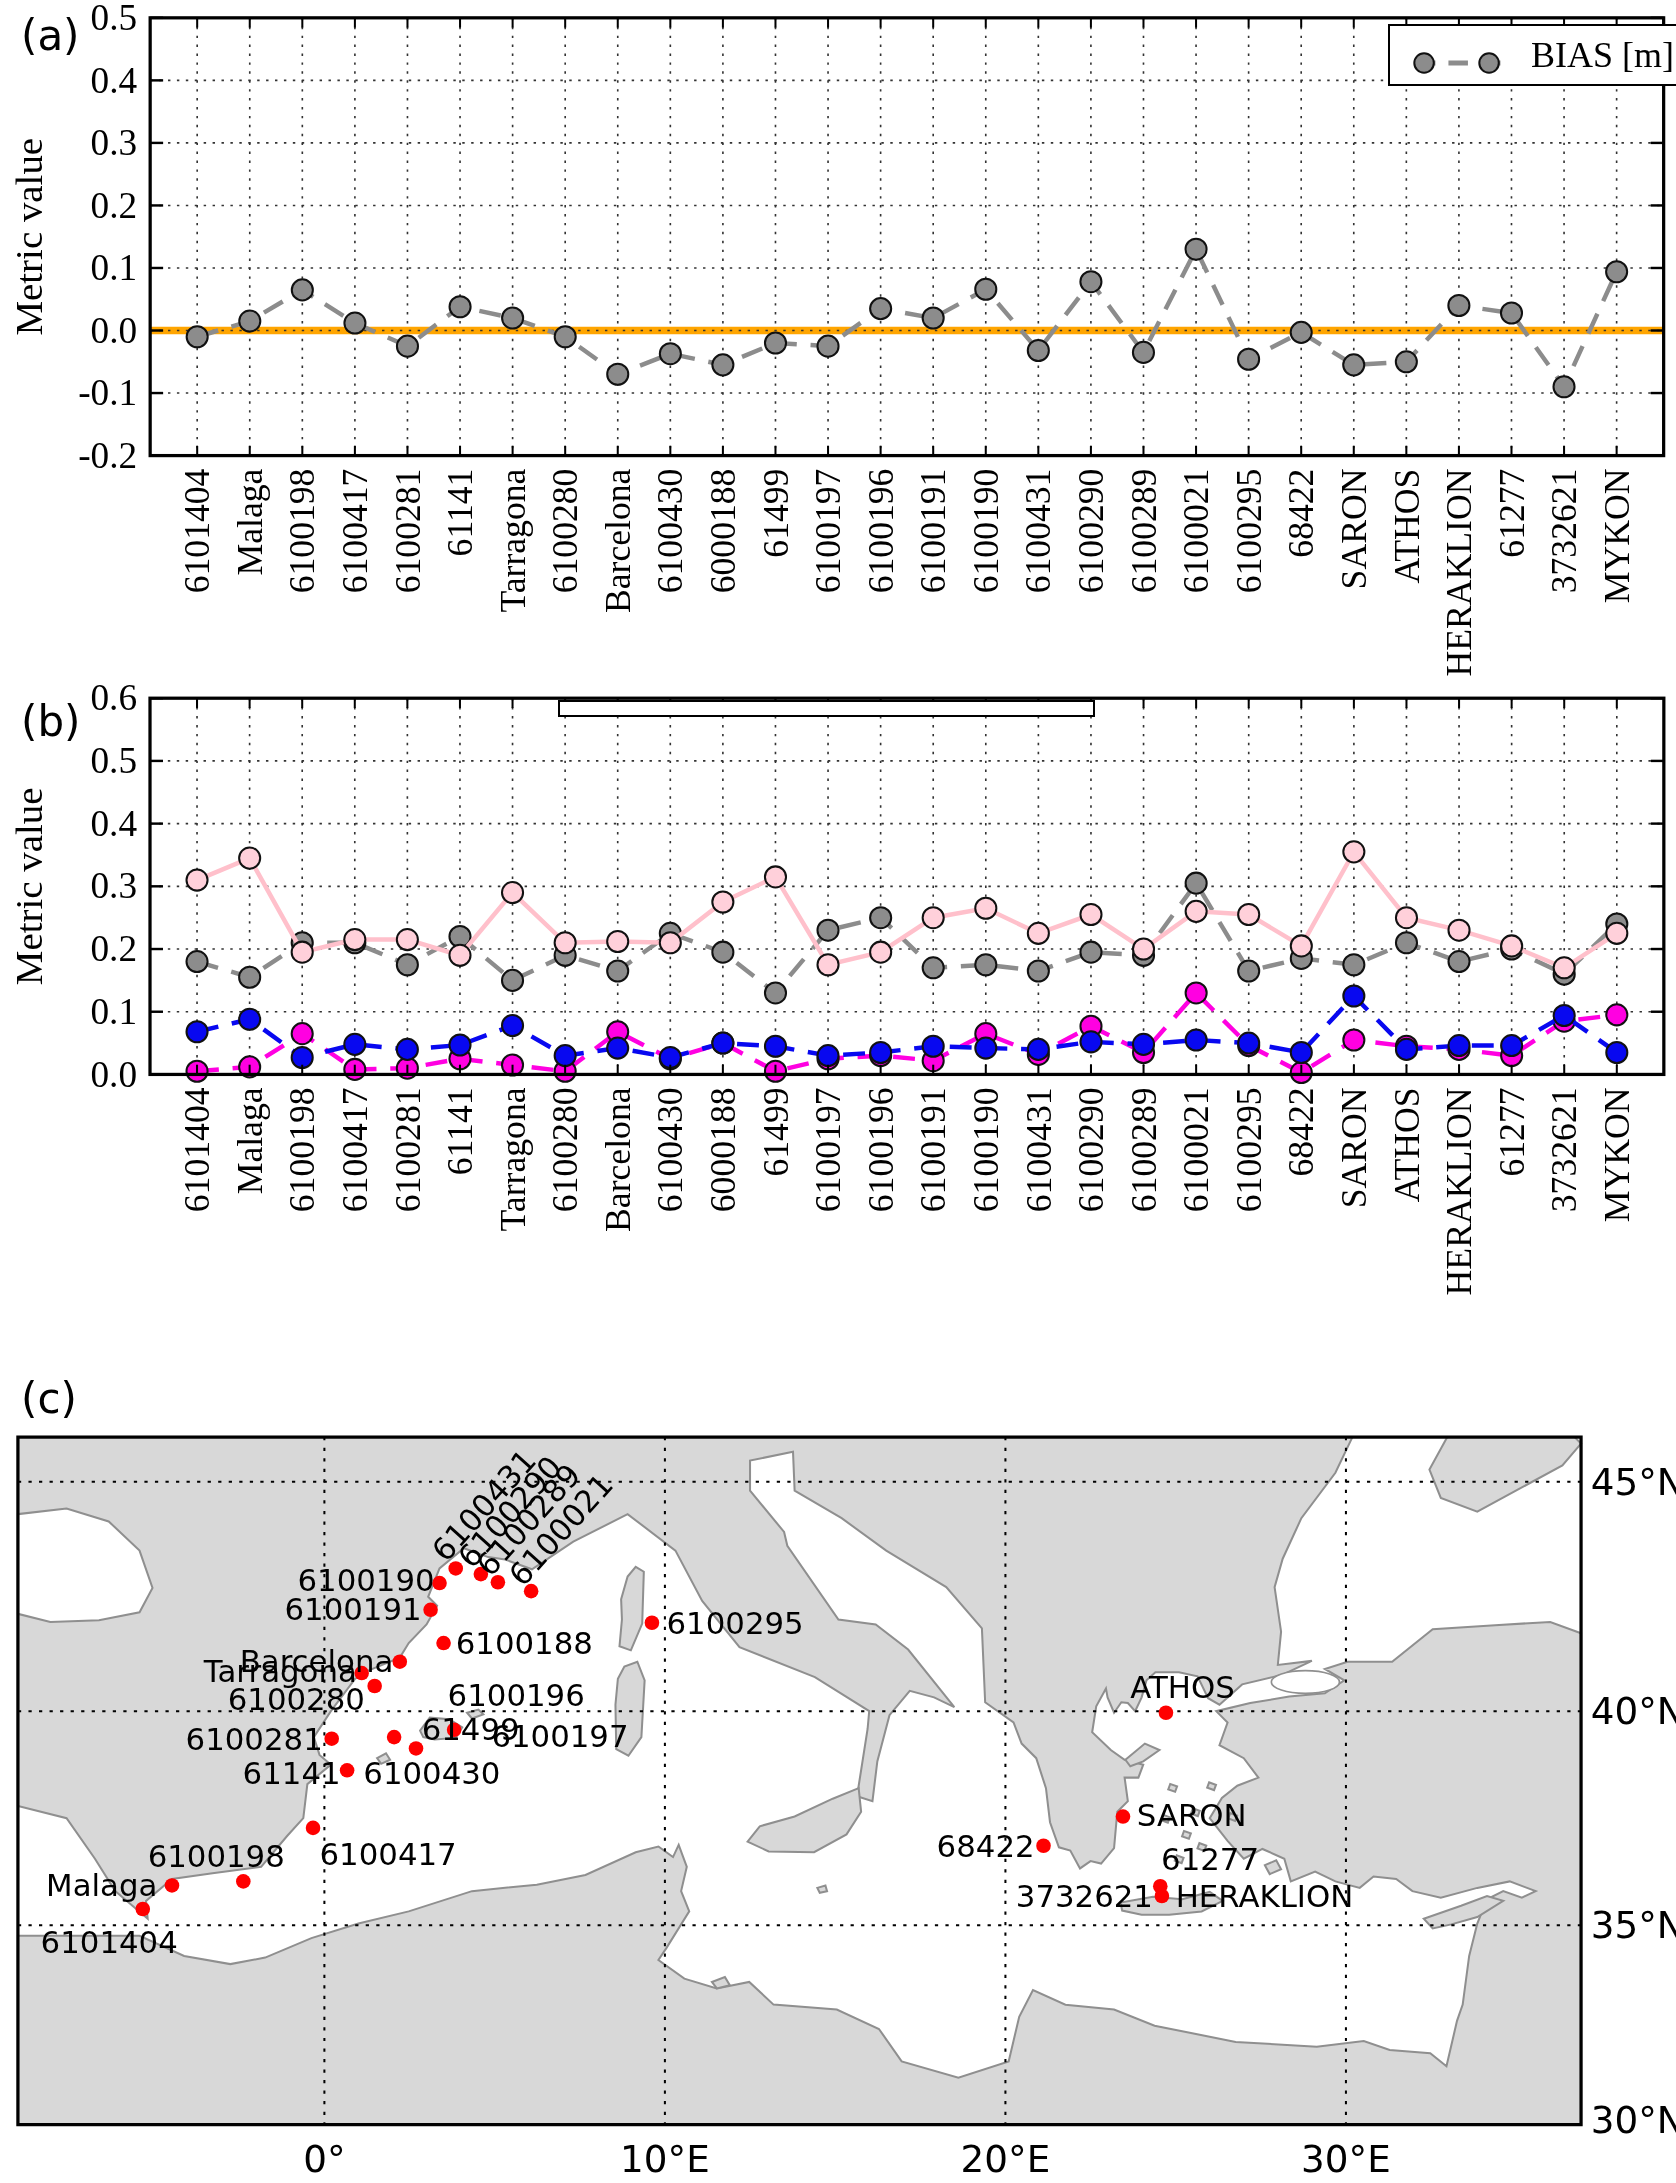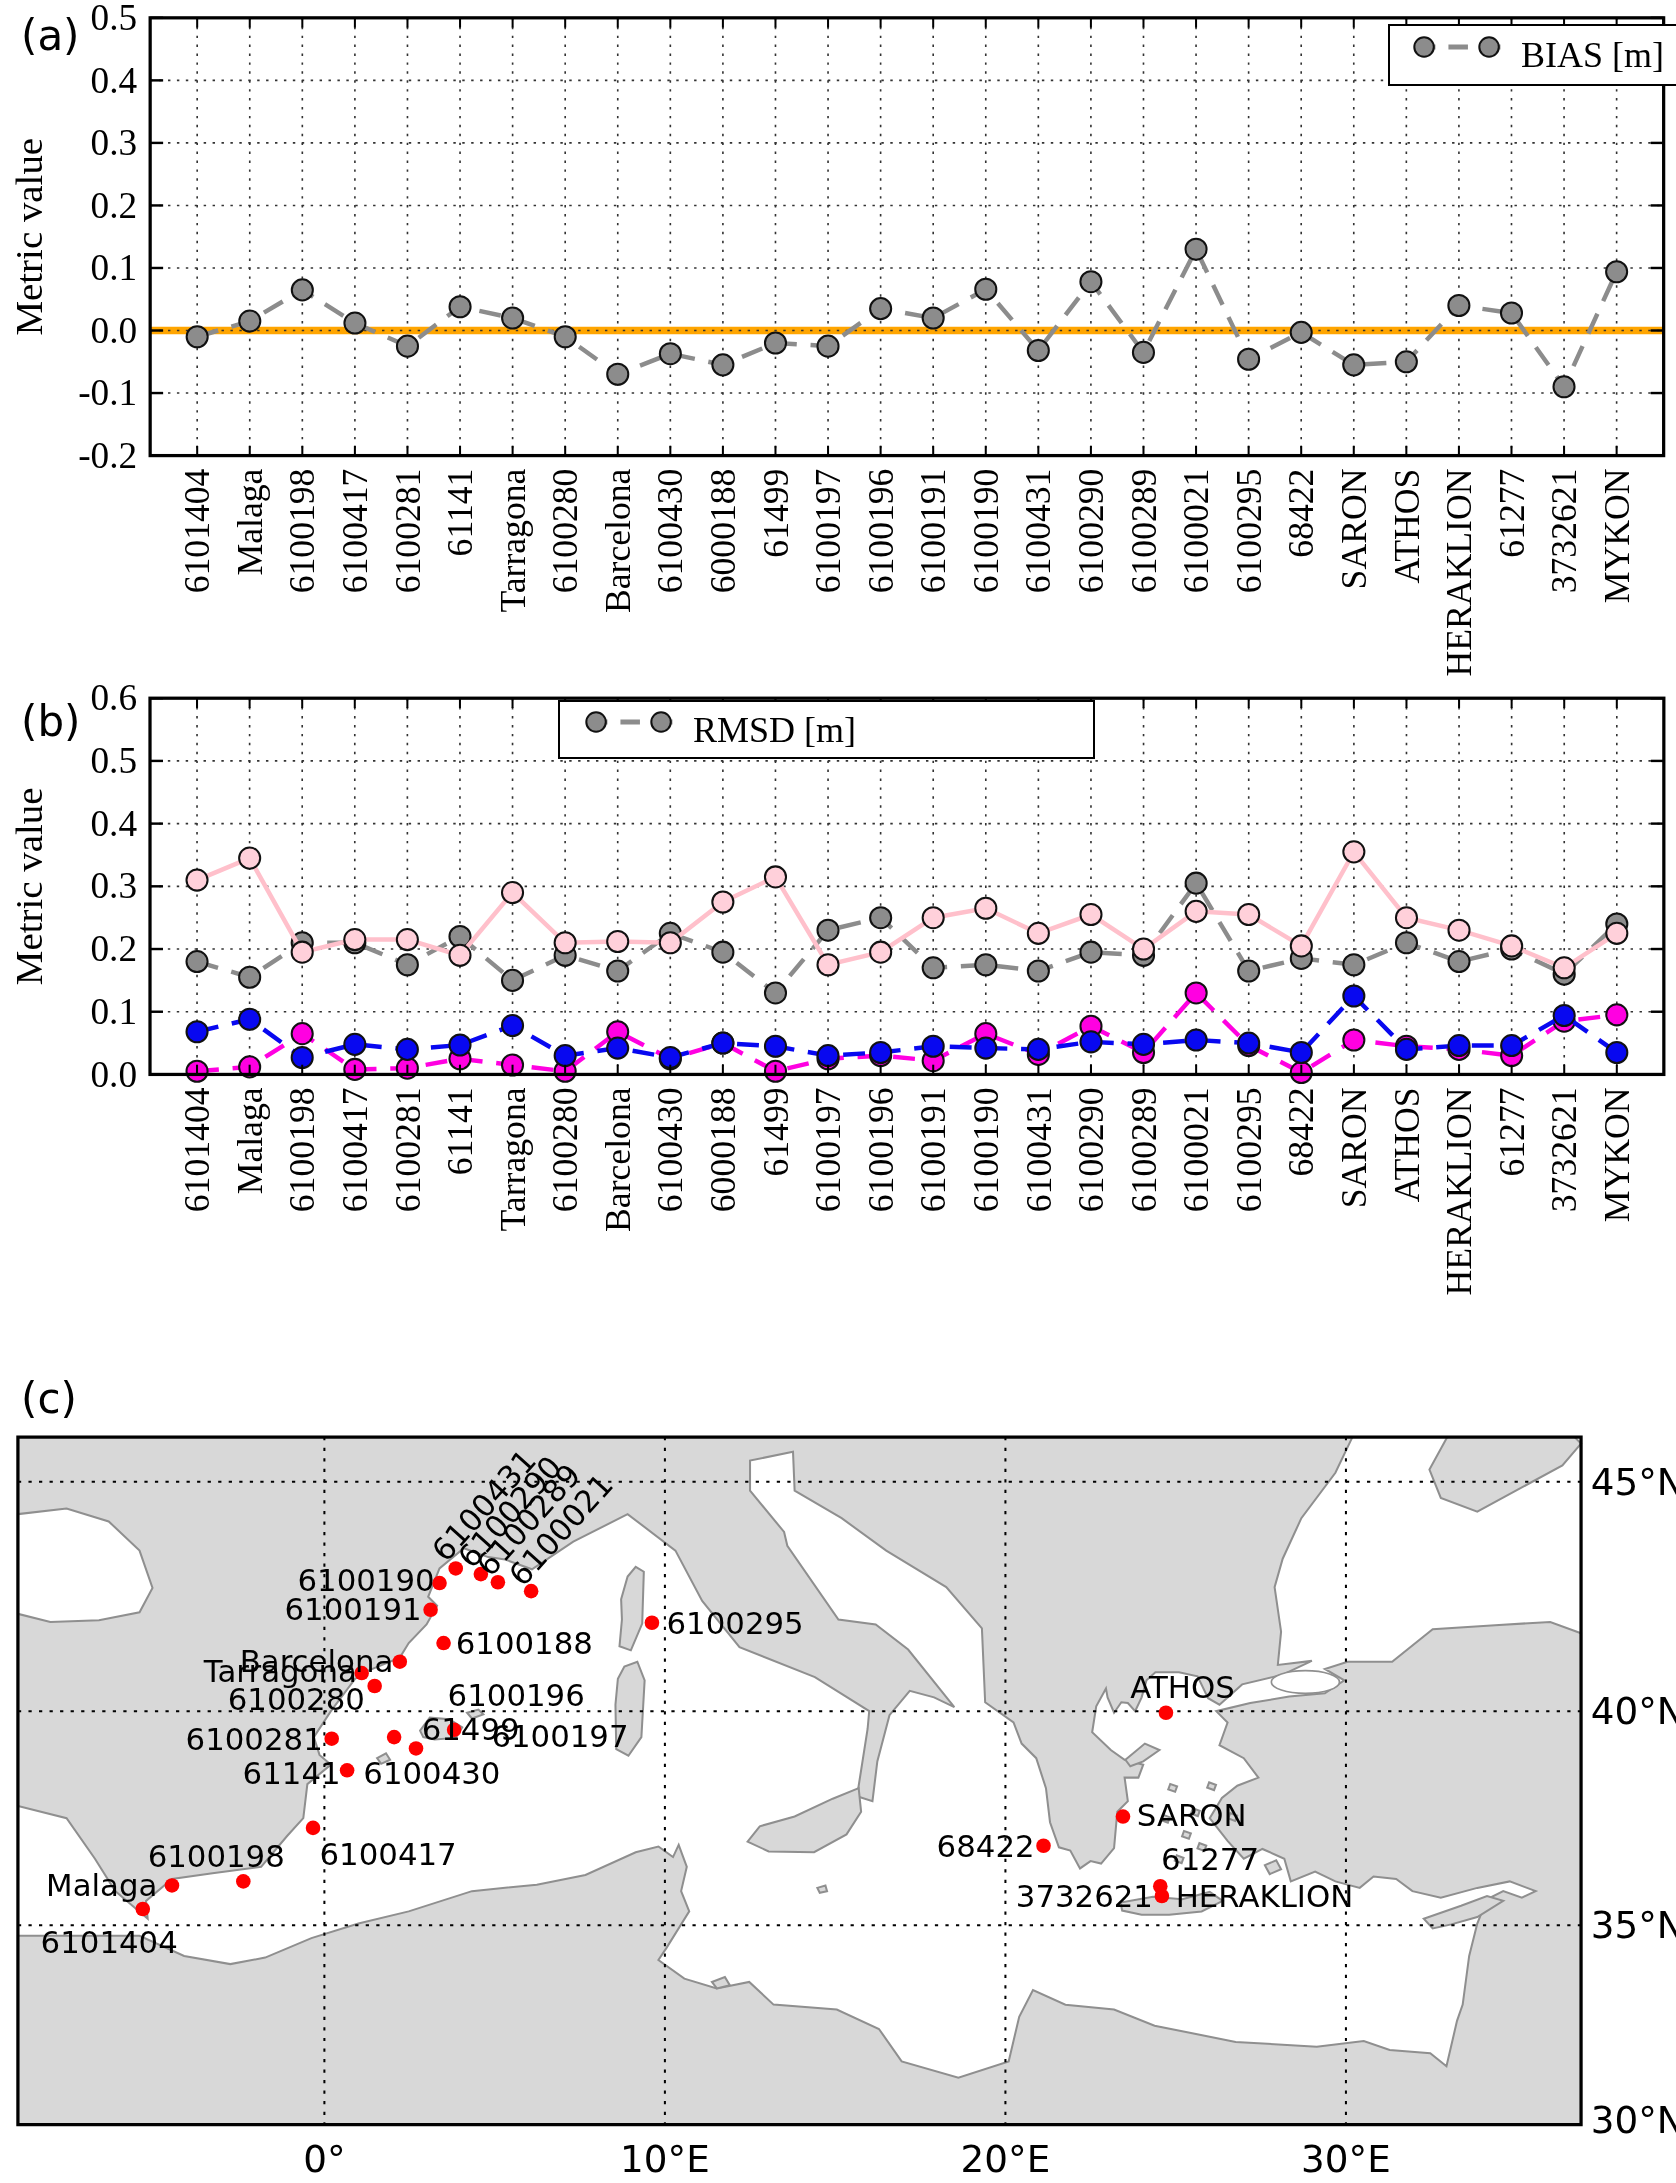--- a/index.html
+++ b/index.html
@@ -1,20 +1,20 @@
 <!DOCTYPE html>
 <html style="font-size:13px"><head>
 <meta charset="utf-8">
 <style>
   html,body{margin:0;padding:0;background:#ffffff;width:1676px;height:2183px;overflow:hidden;}
   body{font-family:"Liberation Serif","DejaVu Serif",serif;position:relative;}
   .panel-letter{position:absolute;font-family:"DejaVu Sans","Liberation Sans",sans-serif;font-size:42px;color:#000;}
   .chart-layer{position:absolute;left:0;}
   .legend{position:absolute;background:#fff;border:2.4px solid #000;box-sizing:border-box;z-index:5;}
-  .legend-item{display:flex;align-items:flex-start;gap:14px;}
+  .legend-item{display:flex;align-items:flex-end;gap:24px;}
   .legend-label{font-size:36px;color:#000;white-space:nowrap;}
   .lg-swatch{flex:0 0 auto;}
 </style>
 </head>
 <body>
 
 <div class="panel-letter" style="left:21px;top:11.4px;">(a)</div>
 <div class="panel-letter" style="left:21px;top:697px;">(b)</div>
 <div class="panel-letter" style="left:21px;top:1374px;">(c)</div>
 
@@ -570,22 +570,14 @@
     <svg class="lg-swatch" width="96" height="26" viewBox="0 0 118 32">
       <line x1="6" y1="16" x2="112" y2="16" stroke="#8c8c8c" stroke-width="6" stroke-dasharray="24 16"></line>
       <circle cx="16" cy="16" r="12" fill="#8c8c8c" stroke="#111" stroke-width="2.5"></circle>
       <circle cx="96" cy="16" r="12" fill="#8c8c8c" stroke="#111" stroke-width="2.5"></circle>
     </svg>
     <span class="legend-label">BIAS [m]</span>
   </div>
 </div>
 
 <div class="legend" style="left:558px;top:700px;padding:6.5px 23px;display:grid;grid-template-columns:487px auto;grid-row-gap:4.9px;">
-  <div class="legend-item">
-    <svg class="lg-swatch" width="96" height="26" viewBox="0 0 118 32">
-      <line x1="6" y1="16" x2="112" y2="16" stroke="#8c8c8c" stroke-width="6" stroke-dasharray="24 16"></line>
-      <circle cx="16" cy="16" r="12" fill="#8c8c8c" stroke="#111" stroke-width="2.5"></circle>
-      <circle cx="96" cy="16" r="12" fill="#8c8c8c" stroke="#111" stroke-width="2.5"></circle>
-    </svg>
-    <span class="legend-label">RMSD [m]</span>
-  </div>
 </div>
 
 
 </body></html>

